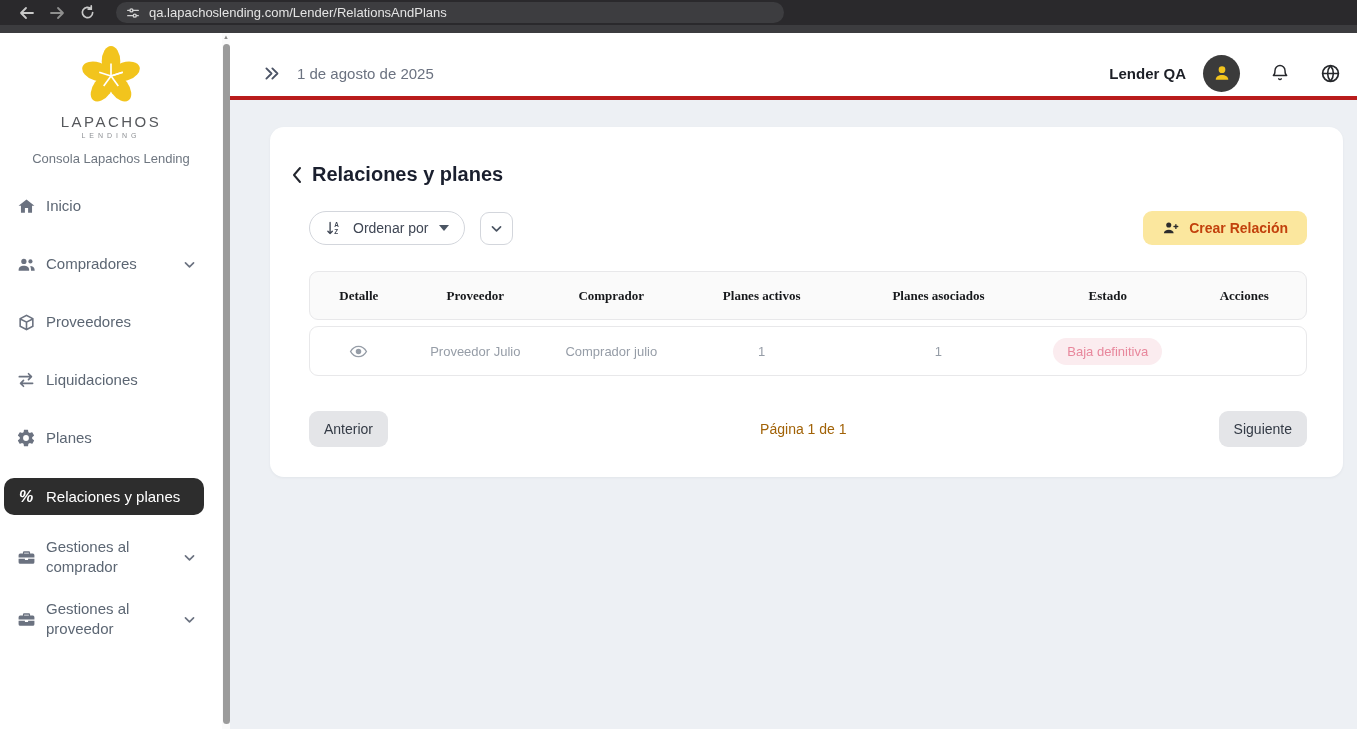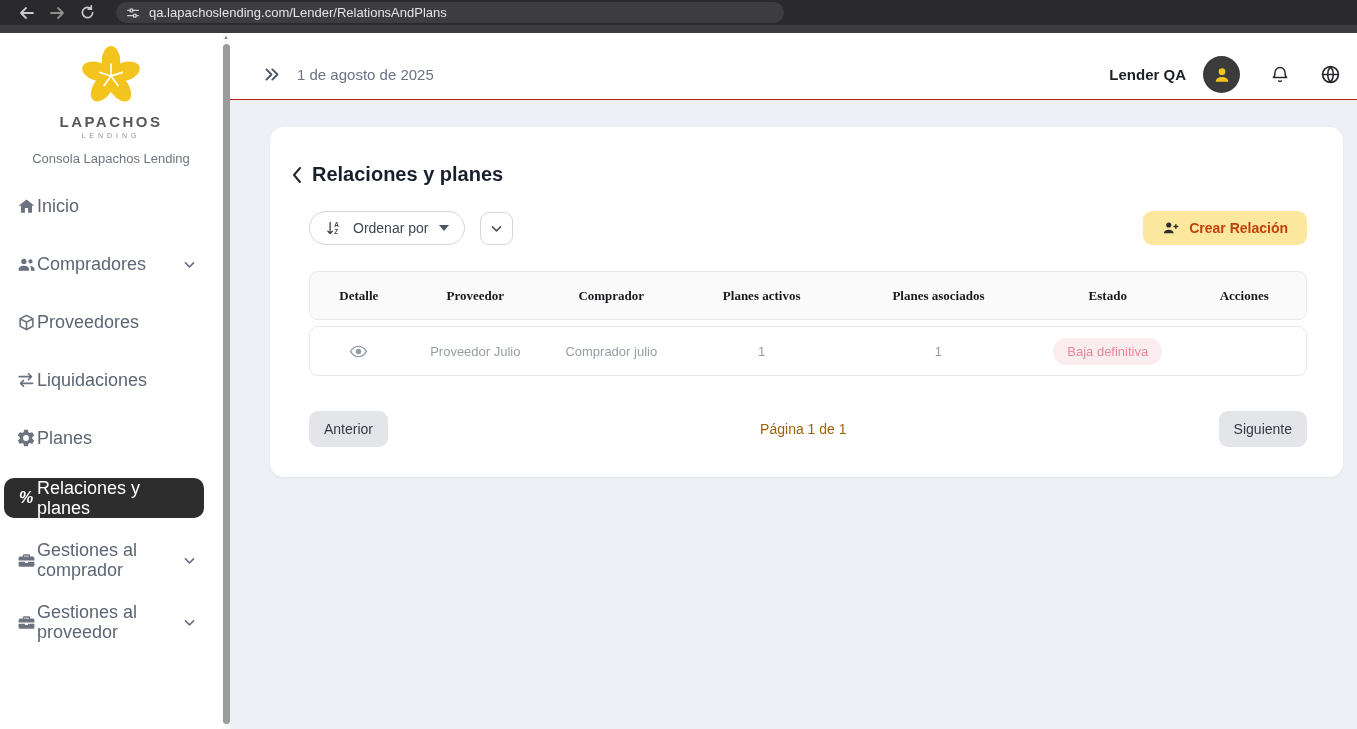--- a/index.html
+++ b/index.html
@@ -14,43 +14,43 @@
   .url-text { color:#e4e4e4; font-size:13px; white-space:nowrap; overflow:hidden; }
   .bookmarks-strip { height:8px; background:#3c3c3f; }
 
   
   .app { display:flex; height:696px; }
 
   
   .sidebar { width:230px; background:#ffffff; position:relative; flex:none; overflow:hidden; }
   .sidebar-inner { width:222px; padding-top:12px; }
   .logo-wrap { text-align:center; }
-  .logo-name { font-size:15px; font-weight:700; letter-spacing:2.5px; color:#56585c; margin-top:2px; }
+  .logo-name { font-size:15px; font-weight:400; letter-spacing:2.5px; color:#56585c; margin-top:2px; }
   .logo-sub  { font-size:7px; letter-spacing:4px; color:#8d9094; margin-top:2px; }
   .console-label { text-align:center; font-size:13px; color:#6e7680; margin-top:12px; }
 
   nav { margin-top:22px; }
   .nav-item { display:flex; align-items:center; min-height:36px; padding-left:15px; margin-bottom:22px;
               color:#5c6673; cursor:pointer; position:relative; }
   .nav-item .ico { width:22px; display:flex; justify-content:center; flex:none; color:#6b7280; }
-  .nav-item .lbl { margin-left:0; font-size:18px; line-height:20px; max-width:150px; }
+  .nav-item .lbl { margin-left:9px; font-size:15px; line-height:20px; max-width:150px; }
   .nav-item .chev { position:absolute; right:26px; color:#6b7280; display:flex; }
   .nav-item.active { background:#2d2d2d; border-radius:10px; margin:0 18px 22px 4px; padding-left:11px;
                      min-height:37px; color:#ffffff; }
   .nav-item.active .ico { color:#ffffff; }
   .nav-item.active .lbl { font-weight:500; }
   .pct { font-size:16px; font-weight:700; font-style:italic; }
 
   .sb-scroll { position:absolute; top:0; right:0; width:8px; height:100%; background:#fafafa; }
   .sb-up { position:absolute; top:1px; left:0; width:8px; text-align:center; font-size:6px; color:#8a8a8a; }
   .sb-thumb { position:absolute; top:11px; left:0.5px; width:7px; height:680px; background:#9b9b9b; border-radius:4px; cursor:pointer; }
 
   
   .main-col { flex:1; display:flex; flex-direction:column; min-width:0; }
-  .topbar { height:67px; background:#ffffff; border-bottom:1px solid #b91c1c;
+  .topbar { height:67px; background:#ffffff; border-bottom:4px solid #b91c1c;
             display:flex; align-items:center; padding:17px 16px 0 33px; flex:none;text-align:center; }
   .topbar-date { margin-left:17px; font-size:15px; color:#6b7280; }
   .topbar-right { margin-left:auto; display:flex; align-items:center; }
   .user-name { font-size:15px; font-weight:600; color:#1c1f26; }
   .avatar { width:37px; height:37px; border-radius:50%; background:#3b3b3b; margin-left:17px;
             display:flex; align-items:center; justify-content:center; cursor:pointer; }
   .icon-btn { margin-left:30px; display:flex; cursor:pointer; color:#26282c; }
 
   .content { flex:1; background:#edf0f4; }
   .card { margin:27px 14px 0 40px; height:350px; background:#ffffff; border-radius:14px;

